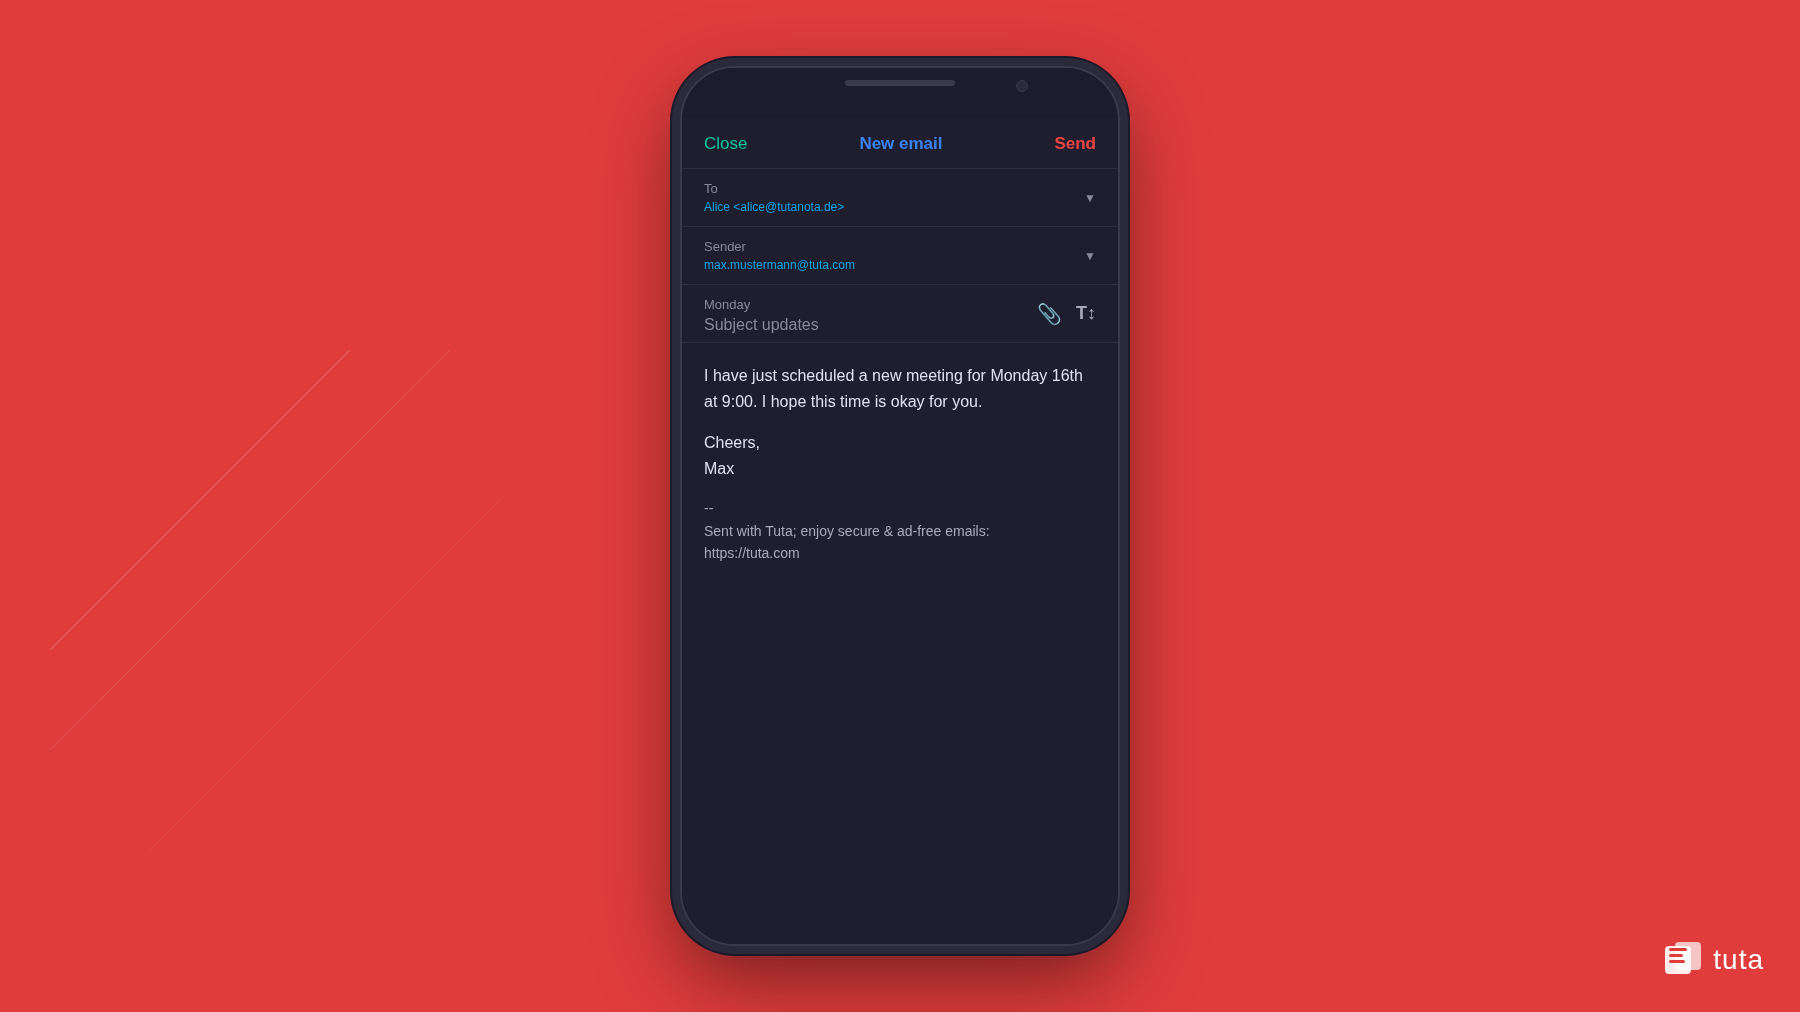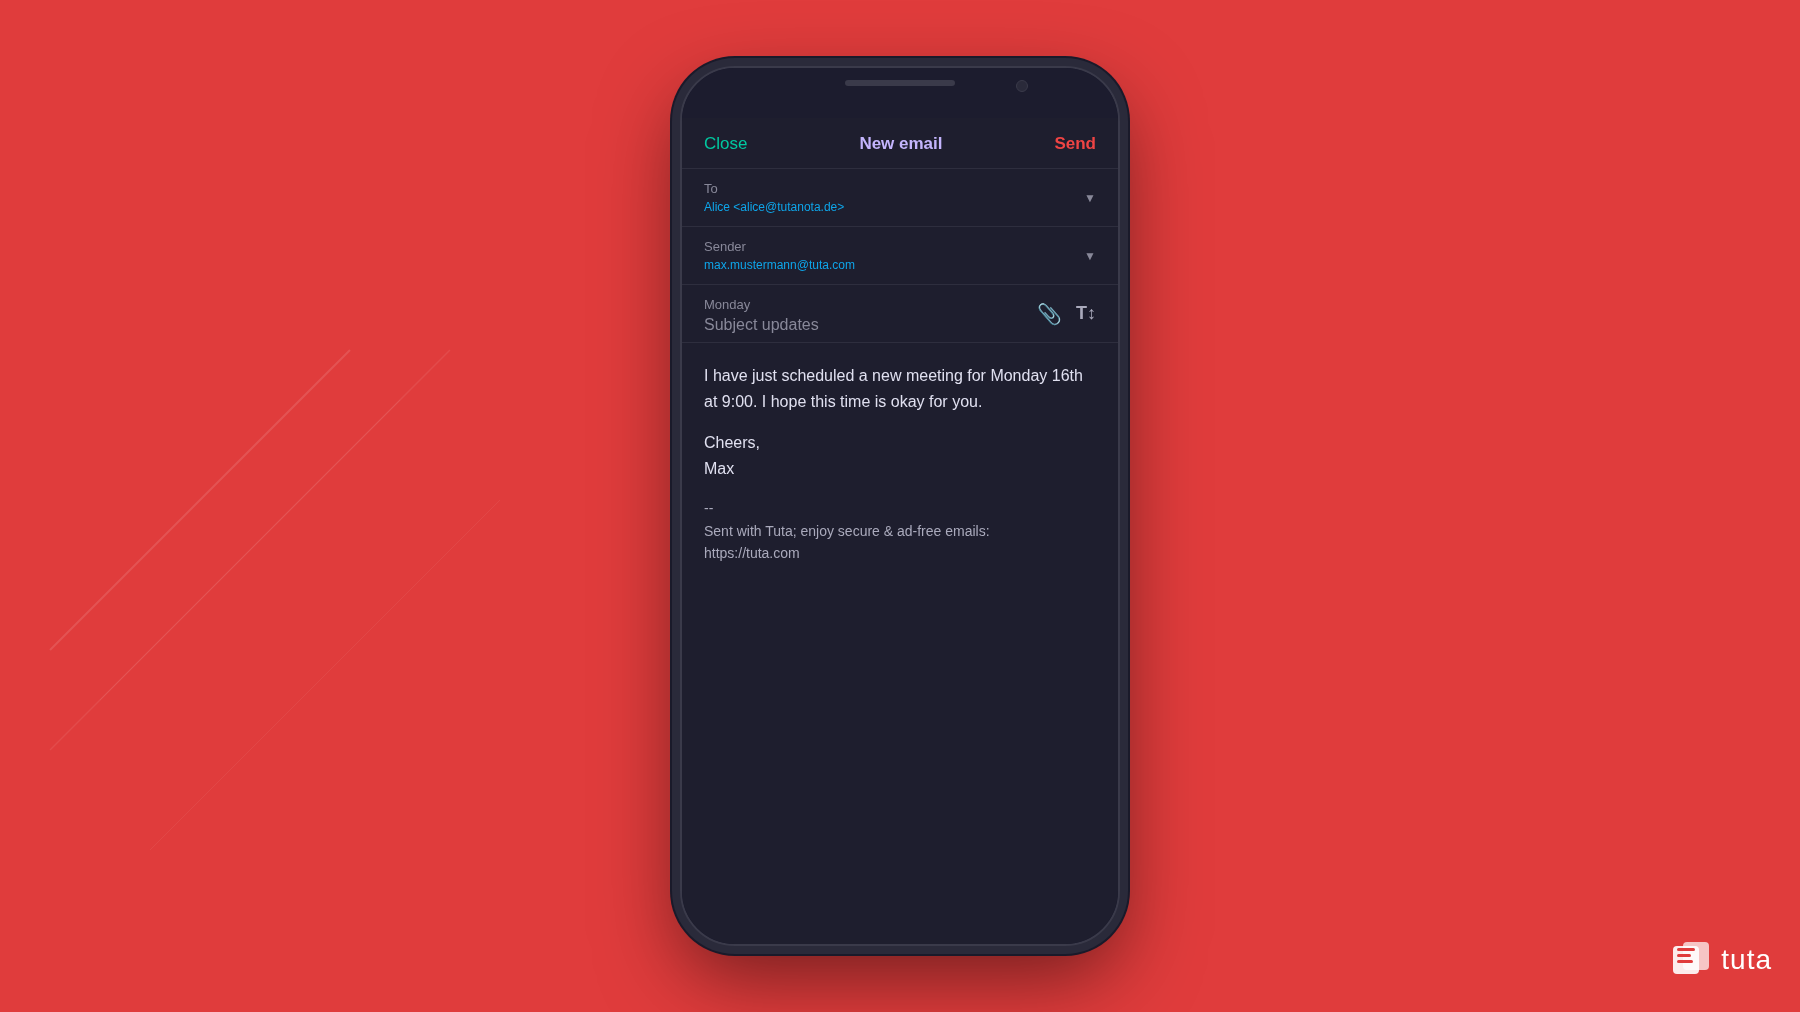--- a/index.html
+++ b/index.html
@@ -18,21 +18,21 @@
       position: absolute;
       top: 0; left: 0;
       width: 100%; height: 100%;
       pointer-events: none;
     }
 
     
     .tuta-logo {
       position: absolute;
       bottom: 30px;
-      right: 28px;
+      right: 36px;
       display: flex;
       align-items: center;
       gap: 8px;
     }
     .tuta-logo-icon {
       width: 44px;
       height: 44px;
     }
     .tuta-logo-text {
       color: white;
@@ -134,21 +134,21 @@
       border-bottom: 1px solid #2e2e3e;
       flex-shrink: 0;
     }
     .nav-close {
       color: #00c8a0;
       font-size: 17px;
       font-weight: 400;
       cursor: pointer;
     }
     .nav-title {
-      color: #c4b5fd;
+      color: #3b82f6;
       font-size: 17px;
       font-weight: 600;
     }
     .nav-send {
       color: #ef4444;
       font-size: 17px;
       font-weight: 600;
       cursor: pointer;
     }
 

